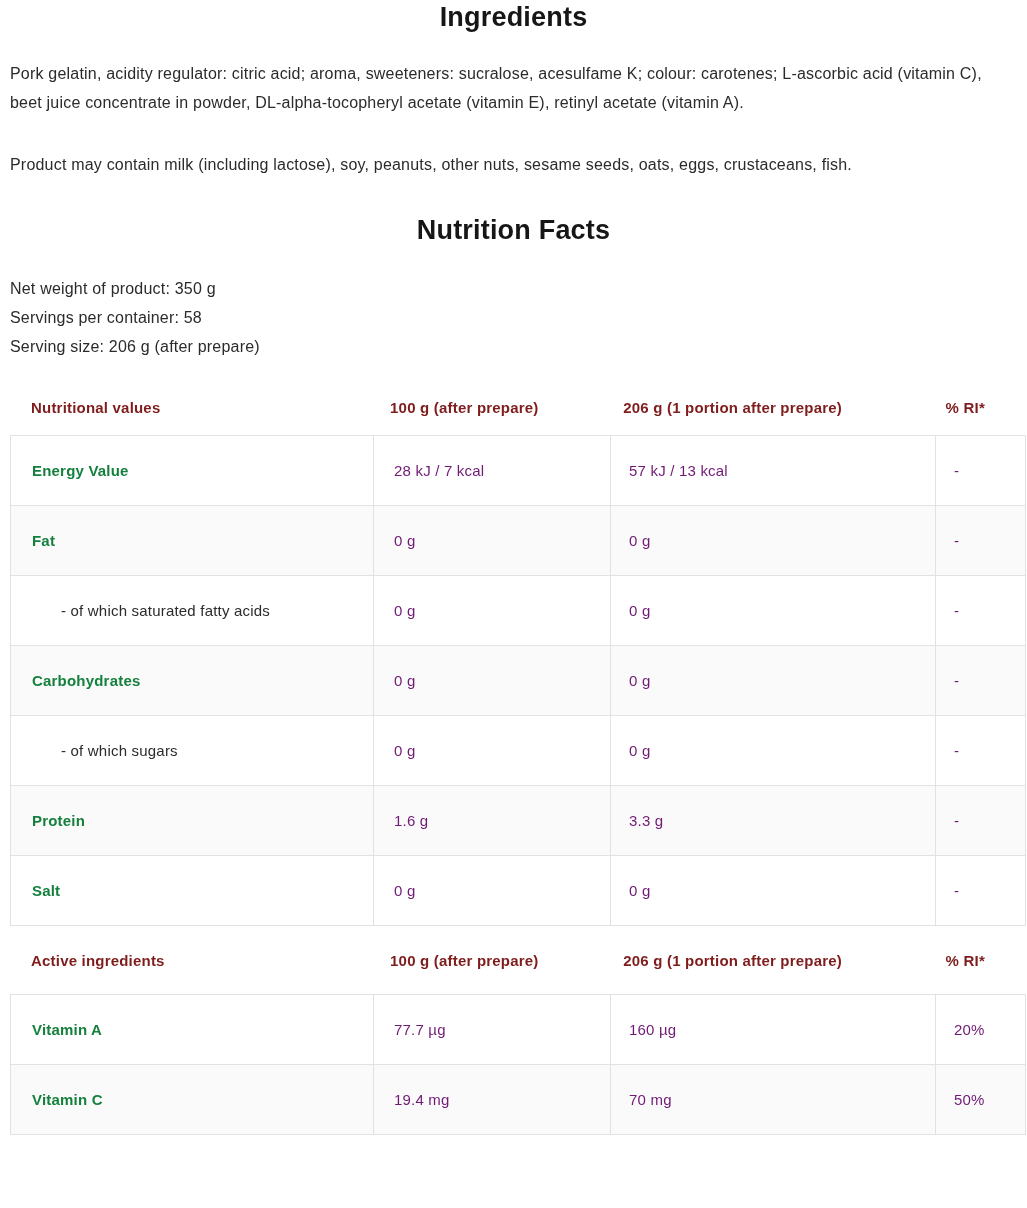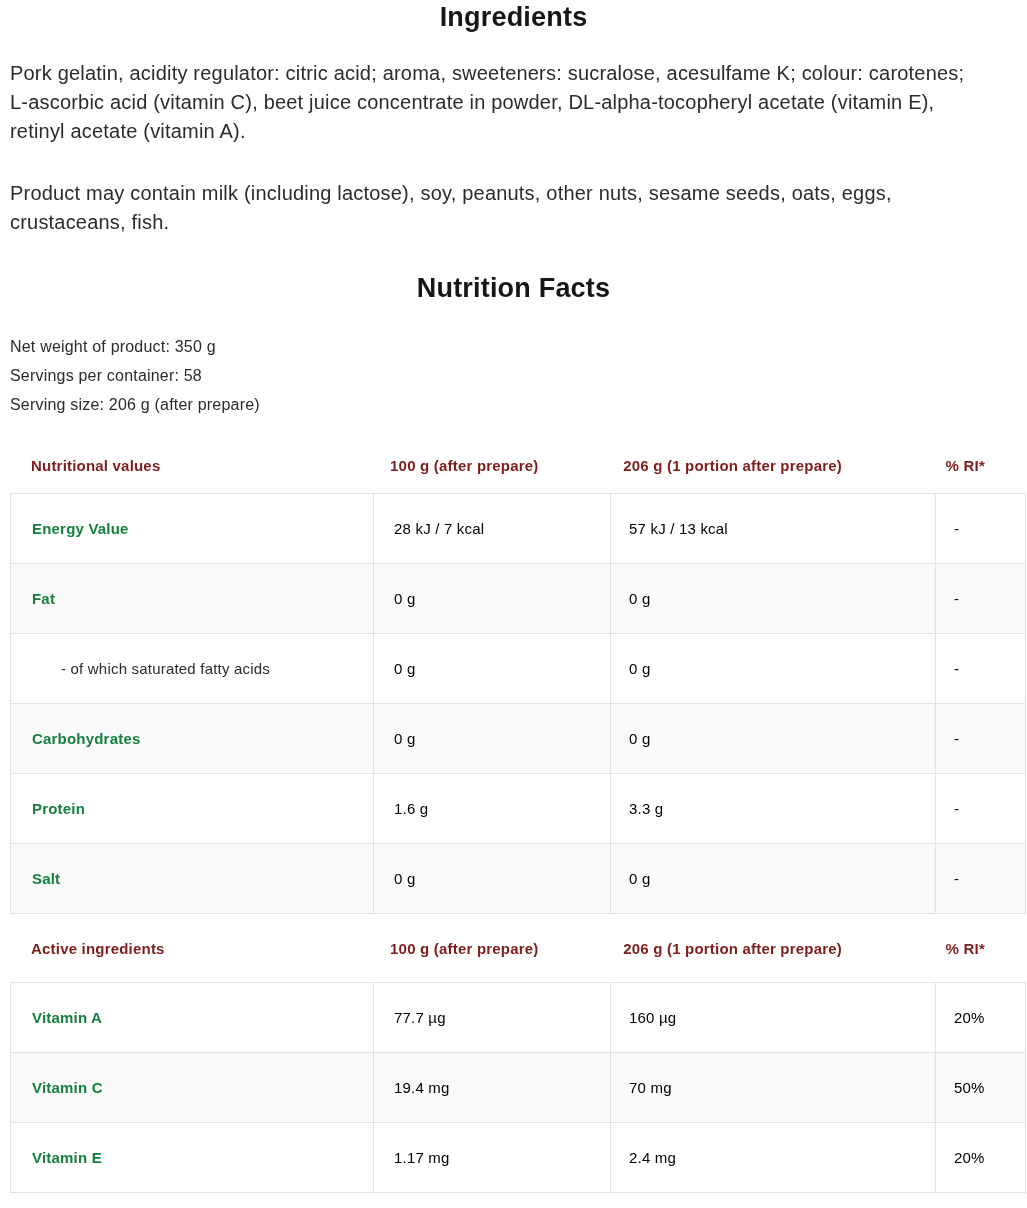--- a/index.html
+++ b/index.html
@@ -20,21 +20,21 @@
     color: #161616;
     margin: 0 0 26px 0;
     letter-spacing: 0.2px;
     text-align: center;
   }
   h1.section-title.nutrition {
     margin-top: 36px;
     margin-bottom: 28px;
   }
   p.body-text {
-    font-size: 20px;
+    font-size: 16px;
     line-height: 29px;
     margin: 0 0 33px 0;
     max-width: 972px;
     letter-spacing: 0.2px;
   }
   p.meta-line {
     font-size: 16px;
     line-height: 29px;
     margin: 0;
     letter-spacing: 0.2px;
@@ -61,21 +61,21 @@
     table-layout: fixed;
     width: 1015px;
     font-size: 15px;
     letter-spacing: 0.2px;
   }
   table.facts td {
     border: 1px solid #e2e2e2;
     height: 70px;
     vertical-align: middle;
     padding: 0 10px 0 20px;
-    color: #000000;
+    color: #701a75;
   }
   table.facts td.c1 { width: 363px; padding-left: 21px; font-weight: 700; color: #15803d; }
   table.facts td.c2 { width: 237px; }
   table.facts td.c3 { width: 325px; padding-left: 18px; }
   table.facts td.c4 { width: 90px;  padding-left: 18px; }
   table.facts tr:nth-child(even) td { background: #fafafa; }
   table.facts td.c1.sub {
     font-weight: 400;
     color: #2b2b2b;
     padding-left: 50px;
@@ -125,20 +125,26 @@
         <td class="c3">0 g</td>
         <td class="c4">-</td>
       </tr>
       <tr>
         <td class="c1">Carbohydrates</td>
         <td class="c2">0 g</td>
         <td class="c3">0 g</td>
         <td class="c4">-</td>
       </tr>
       <tr>
+        <td class="c1 sub">- of which sugars</td>
+        <td class="c2">0 g</td>
+        <td class="c3">0 g</td>
+        <td class="c4">-</td>
+      </tr>
+      <tr>
         <td class="c1">Protein</td>
         <td class="c2">1.6 g</td>
         <td class="c3">3.3 g</td>
         <td class="c4">-</td>
       </tr>
       <tr>
         <td class="c1">Salt</td>
         <td class="c2">0 g</td>
         <td class="c3">0 g</td>
         <td class="c4">-</td>
@@ -160,22 +166,16 @@
         <td class="c2">77.7 µg</td>
         <td class="c3">160 µg</td>
         <td class="c4">20%</td>
       </tr>
       <tr>
         <td class="c1">Vitamin C</td>
         <td class="c2">19.4 mg</td>
         <td class="c3">70 mg</td>
         <td class="c4">50%</td>
       </tr>
-      <tr>
-        <td class="c1">Vitamin E</td>
-        <td class="c2">1.17 mg</td>
-        <td class="c3">2.4 mg</td>
-        <td class="c4">20%</td>
-      </tr>
     </tbody>
   </table>
 
 </div>
 
 </body></html>

